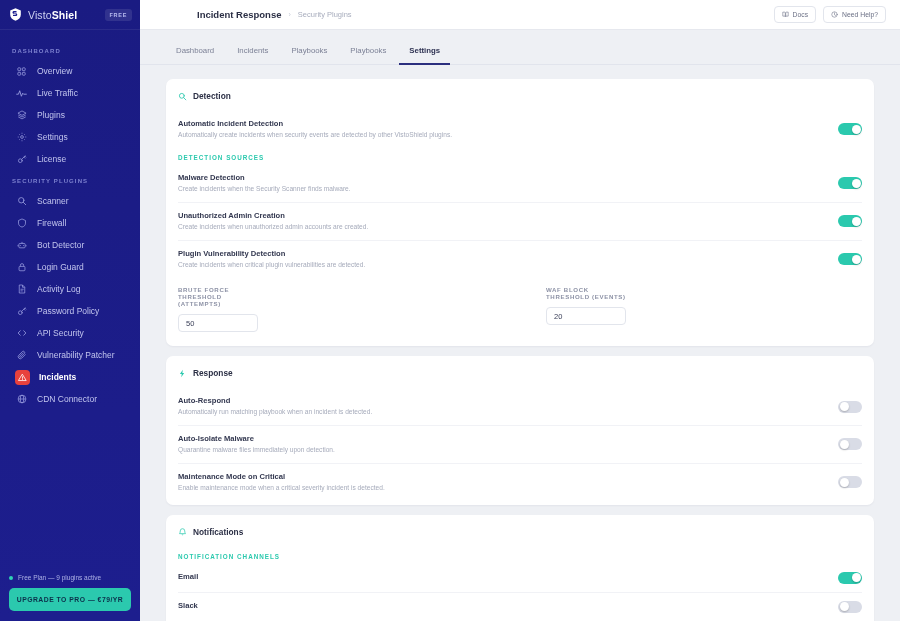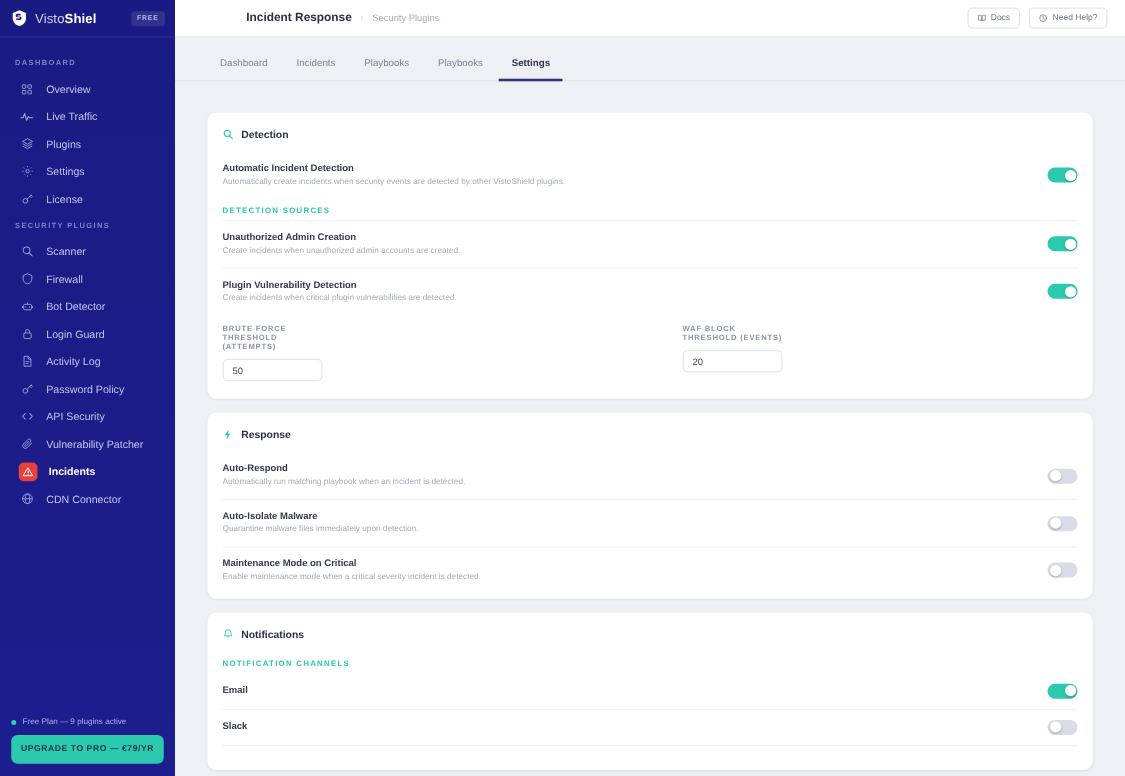--- a/index.html
+++ b/index.html
@@ -105,21 +105,21 @@
   .tab.active { color: #2f3353; font-weight: 700; border-bottom-color: #2b2f7e; }
 
   .content { flex: 1; overflow: hidden; padding: 14px 26px 0 26px; }
   .card {
     background: #fff; border-radius: 7px; margin-bottom: 10px;
     box-shadow: 0 1px 2px rgba(20,25,60,.05);
     padding: 0 12px;
   }
   .card-head {
     display: flex; align-items: center; gap: 6px;
-    padding: 12px 0 10px 0; font-size: 8.3px; font-weight: 700; color: #2b2f45; margin-top: 11px;
+    padding: 12px 0 10px 0; font-size: 8.3px; font-weight: 700; color: #2b2f45;
   }
   .card-ico { color: #2bc9ae; display:flex; align-items:center;}
   .card-ico svg { display:block; }
 
   .subhead {
     font-size: 6.3px; font-weight: 700; letter-spacing: 1px;
     color: #2bc9ae; text-transform: uppercase; padding: 6px 0 4px 0;
   }
 
   .row {
@@ -397,20 +397,29 @@
             <div class="row-title">Automatic Incident Detection</div>
             <div class="row-sub">Automatically create incidents when security events are detected by other VistoShield plugins.</div>
           </div>
           <div class="toggle on">
               <span class="knob"></span>
             </div>
         </div>
 
         <div class="subhead">DETECTION SOURCES</div>
 
+        <div class="row no-line">
+          <div class="row-text">
+            <div class="row-title">Malware Detection</div>
+            <div class="row-sub">Create incidents when the Security Scanner finds malware.</div>
+          </div>
+          <div class="toggle on">
+              <span class="knob"></span>
+            </div>
+        </div>
 
         <div class="row">
           <div class="row-text">
             <div class="row-title">Unauthorized Admin Creation</div>
             <div class="row-sub">Create incidents when unauthorized admin accounts are created.</div>
           </div>
           <div class="toggle on">
               <span class="knob"></span>
             </div>
         </div>

